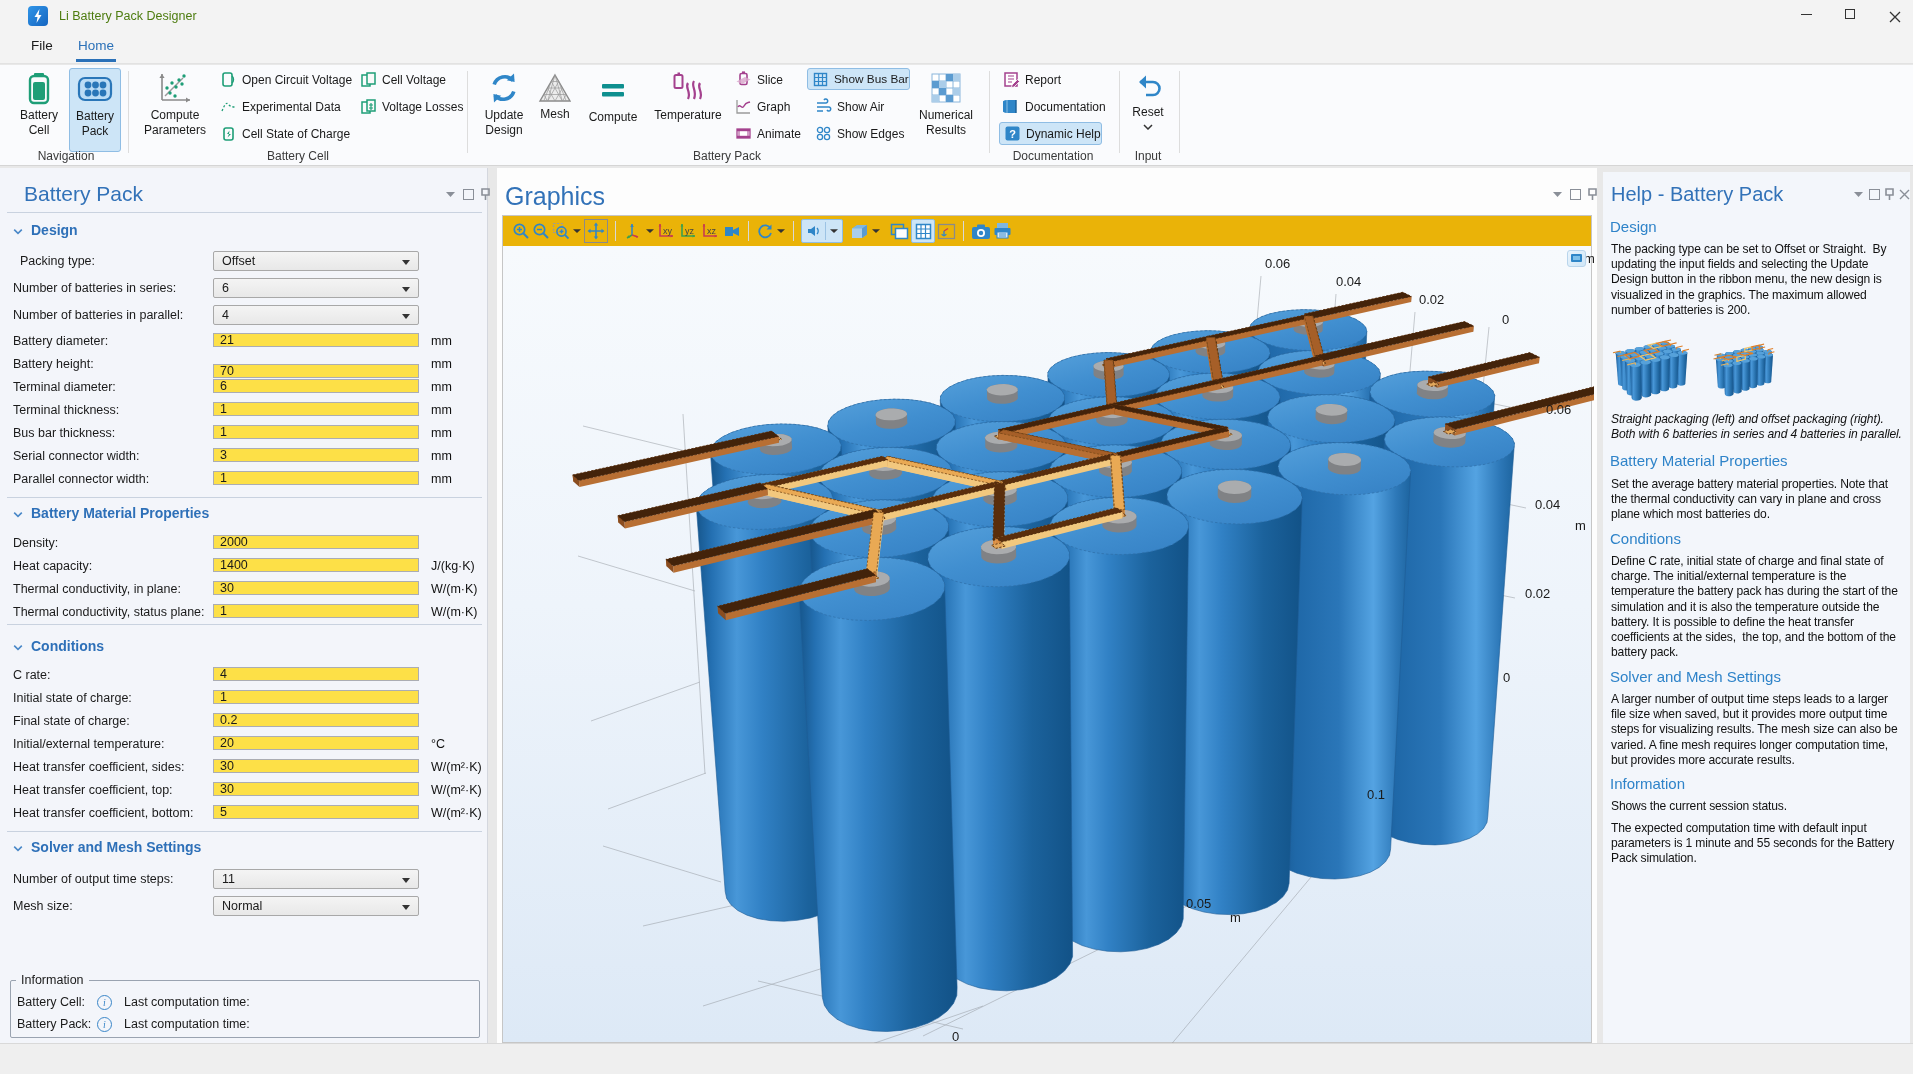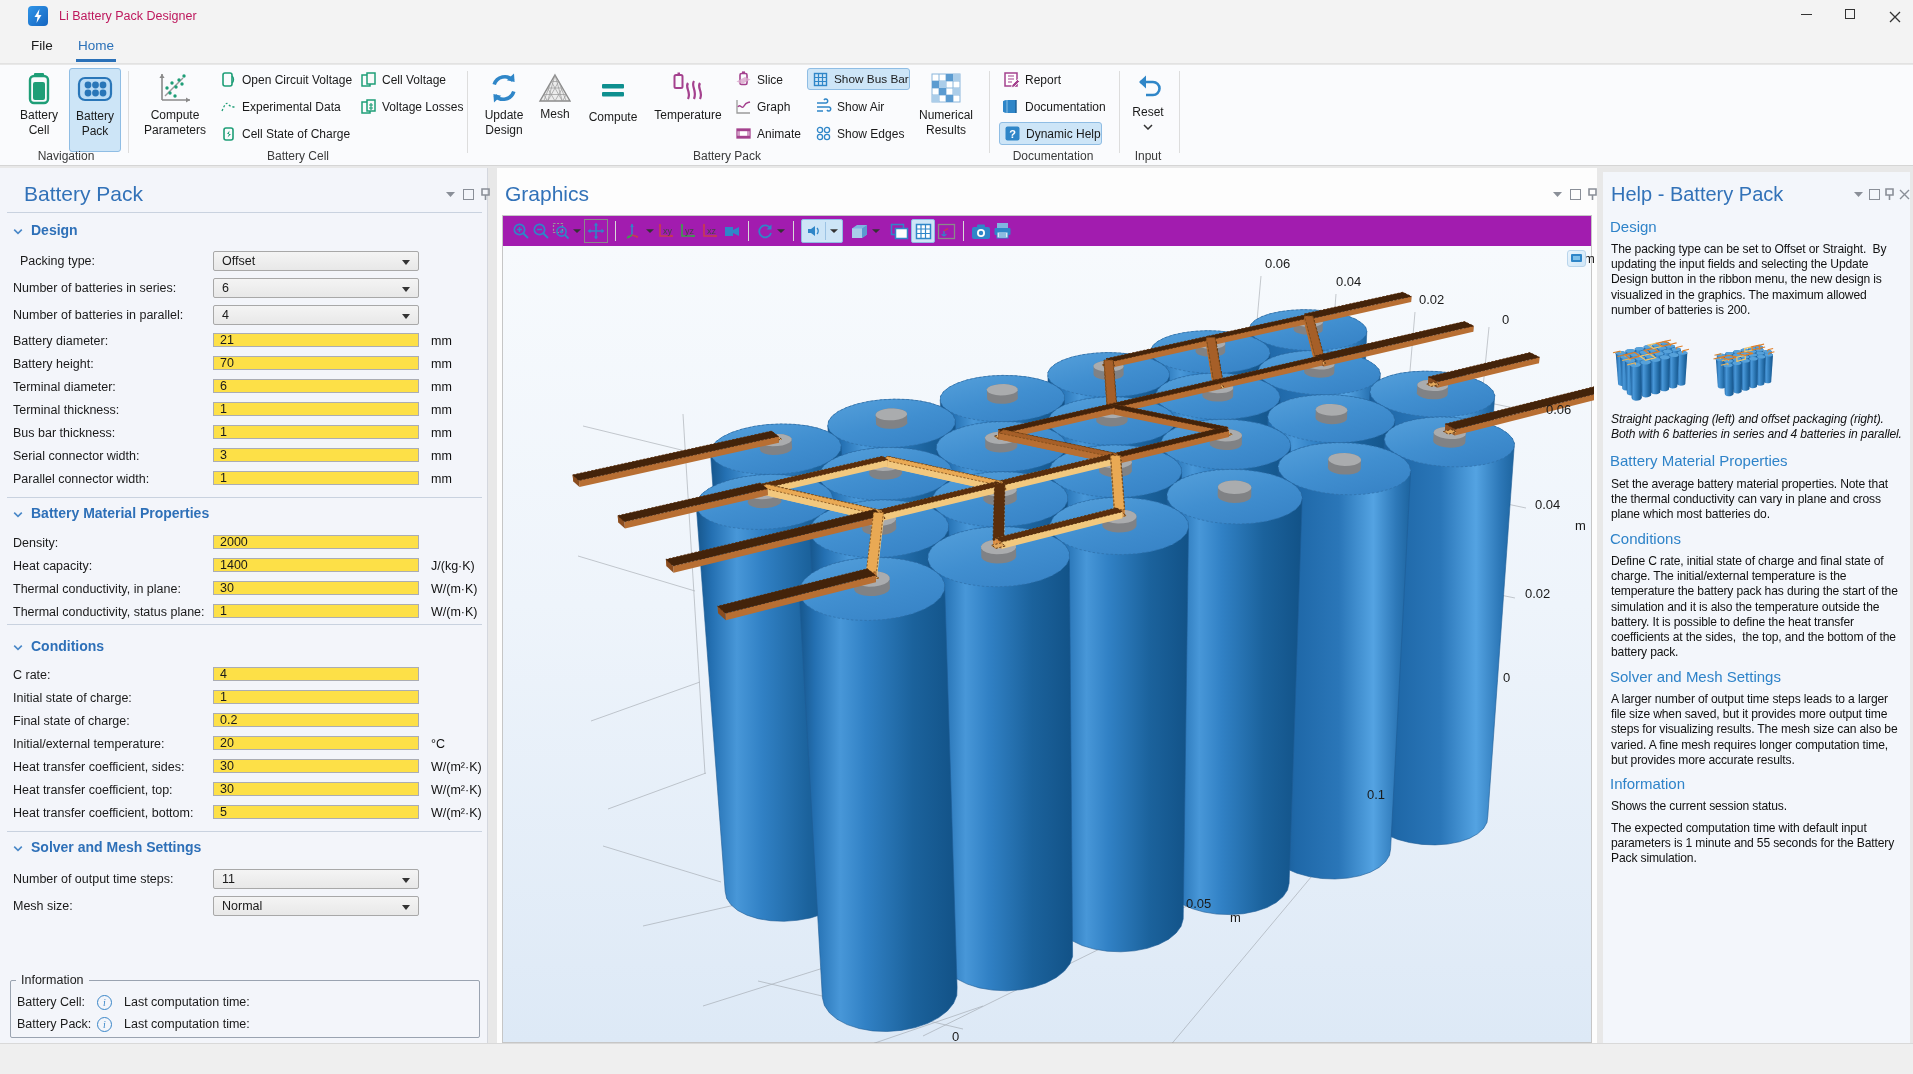--- a/index.html
+++ b/index.html
@@ -1,19 +1,19 @@
 <!DOCTYPE html>
 <html><head>
 <meta charset="utf-8">
 <style>
 *{margin:0;padding:0;box-sizing:border-box}
 html,body{width:1913px;height:1074px;overflow:hidden;font-family:"Liberation Sans",sans-serif;background:#e8e8e8;-webkit-font-smoothing:antialiased}
 .abs{position:absolute}
 #titlebar{left:0;top:0;width:1913px;height:32px;background:#f3f3f3}
-#apptitle{left:59px;top:9px;font-size:12.5px;color:#be185d}
+#apptitle{left:59px;top:9px;font-size:12.5px;color:#4d7c0f}
 #appicon{left:28px;top:6px;width:20px;height:20px;border-radius:4px;background:linear-gradient(135deg,#3095e8,#1565c0)}
 #tabs{left:0;top:32px;width:1913px;height:32px;background:#f3f3f3;border-bottom:1px solid #e2e2e2}
 .tab{position:absolute;top:6px;font-size:13.5px;color:#1a1a1a}
 #ribbon{left:0;top:65px;width:1913px;height:101px;background:#fafbfd;border-bottom:1px solid #d5d5d5}
 .rsep{position:absolute;top:6px;width:1px;height:82px;background:#ddd}
 .glabel{position:absolute;top:84px;font-size:12px;color:#3a3a3a;text-align:center;transform:translateX(-50%);white-space:nowrap}
 .bigbtn{position:absolute;text-align:center;font-size:12px;color:#1a1a1a;line-height:15px;height:84px}
 .bigbtn svg{display:block;margin:0 auto 3px}
 .selbtn{background:#cde5f7;border:1px solid #8fbde4;border-radius:3px}
 .smallbtn{position:absolute;display:flex;align-items:center;font-size:12px;color:#1a1a1a;white-space:nowrap}
@@ -27,23 +27,23 @@
 .inp{position:absolute;left:213px;width:206px;background:#fde047;border:1px solid #abadb3;font-size:12.5px;color:#1a1a1a;padding:1px 6px;display:flex;align-items:center}
 .drop{position:absolute;left:213px;width:206px;height:20px;background:linear-gradient(#f4f4f4,#e8e8e8);border:1px solid #a8a8a8;border-radius:2px;font-size:12.5px;color:#1a1a1a;display:flex;align-items:center;padding:0 8px}
 .drop:after{content:"";position:absolute;right:8px;top:8px;border-left:4.5px solid transparent;border-right:4.5px solid transparent;border-top:5px solid #333}
 .unit{position:absolute;left:431px;font-size:12.5px;color:#111}
 .lpsep{position:absolute;left:7px;width:475px;height:1px;background:#c9d2df}
 #infobox{left:10px;top:980px;width:470px;height:58px;border:1px solid #9aa3b0;border-radius:2px}
 #infolegend{left:16px;top:973px;background:#f3f5fa;padding:0 5px;font-size:12.5px;color:#1a1a1a}
 .ibl{position:absolute;font-size:12.5px;color:#1a1a1a}
 .iicon{position:absolute;width:15px;height:15px;border:1.5px solid #3a86c8;border-radius:50%;color:#3a86c8;font-size:10px;font-style:italic;font-family:"Liberation Serif",serif;text-align:center;line-height:14px}
 #gpanel{left:497px;top:168px;width:1100px;height:875px;background:#fdfdfd}
-#g-title{left:505px;top:182px;font-size:21px;color:#3272b8}
+#g-title{left:505px;top:182px;font-size:25px;color:#3272b8}
 #gcanvas{left:502px;top:215px;width:1090px;height:828px;border:1px solid #c6c6c6;background:#fff}
-#gtoolbar{left:503px;top:216px;width:1088px;height:30px;background:#a21caf;display:flex;align-items:center;padding-left:8px}
+#gtoolbar{left:503px;top:216px;width:1088px;height:30px;background:#eab308;display:flex;align-items:center;padding-left:8px}
 #gview{left:503px;top:246px;width:1088px;height:796px;background:linear-gradient(#f7fafd 0%,#eef4fb 45%,#dde9f6 100%)}
 #helppanel{left:1603px;top:172px;width:307px;height:871px;background:#f3f6fb}
 #hp-title{left:1611px;top:183px;font-size:20px;color:#3272b8}
 .hsect{position:absolute;left:1610px;font-size:15px;color:#2e83c9}
 .hpara{position:absolute;left:1611px;width:291px;font-size:12.1px;line-height:15.2px;color:#111;letter-spacing:-0.15px}
 .hcap{position:absolute;left:1611px;width:300px;font-size:12.1px;line-height:15.2px;color:#111;font-style:italic;letter-spacing:-0.15px}
 #botstrip{left:0;top:1043px;width:1913px;height:31px;background:#efefef;border-top:1px solid #d9d9d9}
 .tbtn{height:24px;display:flex;align-items:center;justify-content:center;margin:0 1px}
 .tsep{width:1px;height:20px;background:#d8d8d8;margin:0 6px}
 </style>
@@ -289,21 +289,21 @@
 <div class="frow" style="left:20px;top:254px">Packing type:</div>
 <div class="drop" style="top:251px">Offset</div>
 <div class="frow" style="left:13px;top:281px">Number of batteries in series:</div>
 <div class="drop" style="top:278px">6</div>
 <div class="frow" style="left:13px;top:308px">Number of batteries in parallel:</div>
 <div class="drop" style="top:305px">4</div>
 <div class="frow" style="left:13px;top:334px">Battery diameter:</div>
 <div class="inp" style="top:333px;height:14px">21</div>
 <div class="unit" style="top:334px">mm</div>
 <div class="frow" style="left:13px;top:357px">Battery height:</div>
-<div class="inp" style="top:356px;height:14px">70</div>
+<div class="inp" style="top:364px;height:14px">70</div>
 <div class="unit" style="top:357px">mm</div>
 <div class="frow" style="left:13px;top:380px">Terminal diameter:</div>
 <div class="inp" style="top:379px;height:14px">6</div>
 <div class="unit" style="top:380px">mm</div>
 <div class="frow" style="left:13px;top:403px">Terminal thickness:</div>
 <div class="inp" style="top:402px;height:14px">1</div>
 <div class="unit" style="top:403px">mm</div>
 <div class="frow" style="left:13px;top:426px">Bus bar thickness:</div>
 <div class="inp" style="top:425px;height:14px">1</div>
 <div class="unit" style="top:426px">mm</div>

